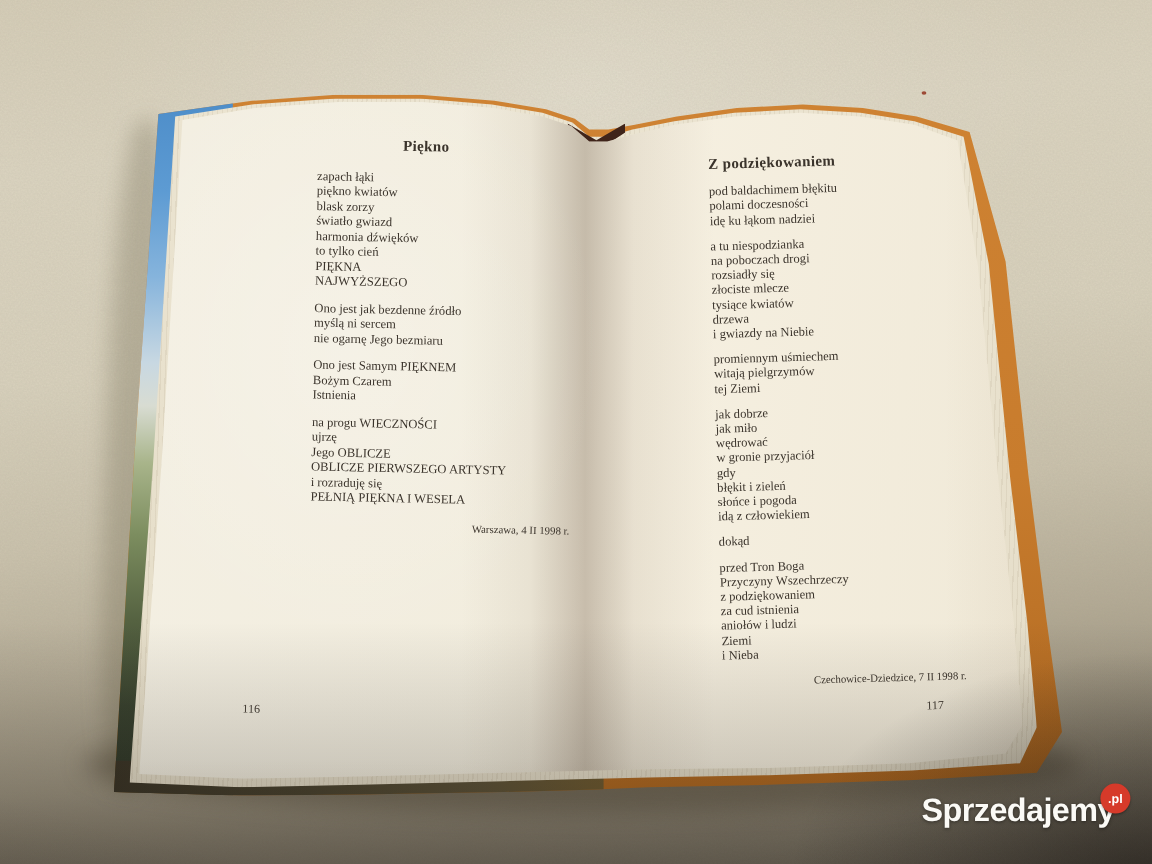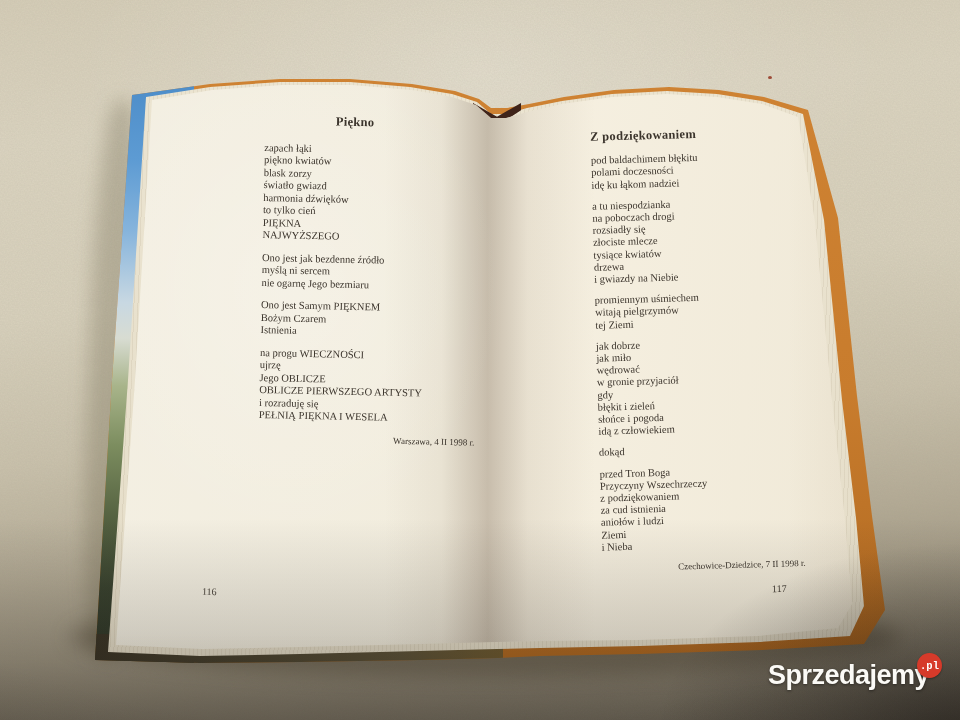--- a/index.html
+++ b/index.html
@@ -96,21 +96,21 @@
   
   .watermark{position:absolute;left:768px;top:660px;width:190px;height:50px;}
   .wm-text{
     font-family:"Liberation Sans","DejaVu Sans",sans-serif;font-weight:bold;
     font-size:27px;color:#fbfaf6;letter-spacing:-.5px;
     text-shadow:0 1px 3px rgba(0,0,0,.45);
   }
   .wm-badge{
     position:absolute;left:149px;top:-7px;width:25px;height:25px;border-radius:50%;
     background:#d63a2a;color:#fff;display:flex;align-items:center;justify-content:center;
-    font-family:Liberation Mono, monospace;font-weight:bold;font-size:10.5px;
+    font-family:Liberation Sans, sans-serif;font-weight:bold;font-size:10.5px;
     box-shadow:0 1px 2px rgba(0,0,0,.35);
   }
 </style>
 </head>
 <body>
 
 <div id="canvas">
 
   <div class="carpet"></div>
 

